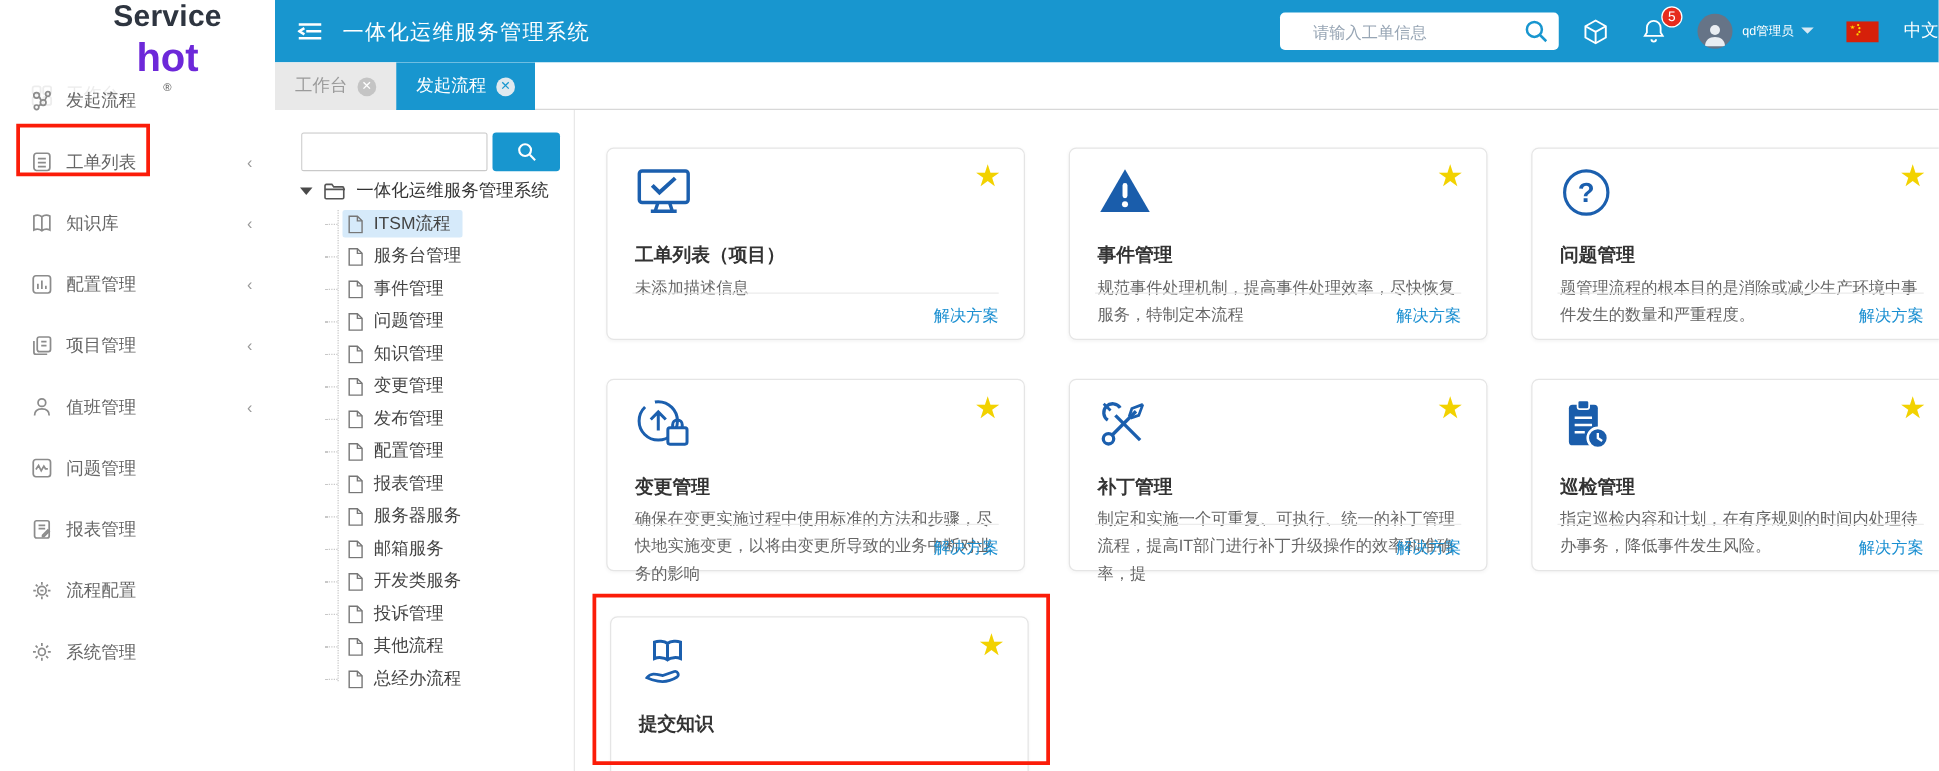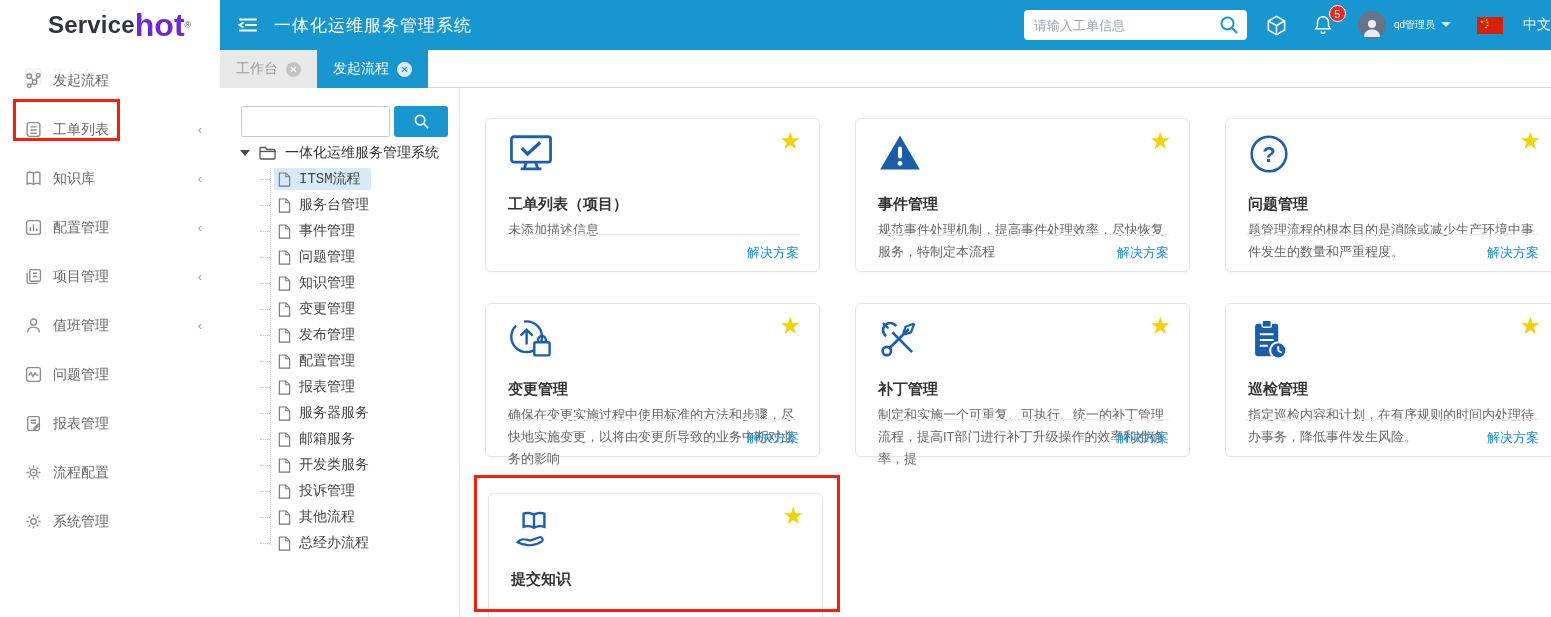--- a/index.html
+++ b/index.html
@@ -2,42 +2,42 @@
 <html><head>
 <meta charset="utf-8">
 <style>
   * { margin:0; padding:0; box-sizing:border-box; }
   html,body { width:1551px; height:617px; overflow:hidden; background:#fff;
     font-family:"Liberation Sans","DejaVu Sans",sans-serif; }
   .app { position:relative; width:1551px; height:617px; background:#fff; }
 
   
   .sidebar { position:absolute; left:0; top:0; width:220px; height:617px; background:#fff; z-index:3; }
-  .logo { height:50px; display:flex; align-items:center; padding-left:48px; }
+  .logo { height:50px; display:flex; align-items:center; padding-left:48px;flex-direction:column; }
   .logo .svc { font-size:24px; font-weight:bold; color:#2e3540; letter-spacing:.2px; }
   .logo .hot { font-size:32px; font-weight:bold; color:#6d28d9; }
   .logo .reg { font-size:9px; color:#555; vertical-align:top; }
   .menu { position:absolute; top:56px; left:0; width:220px; }
   .menu-item { position:relative; height:49px; display:flex; align-items:center; padding-left:25px;
     color:#666; font-size:14px; cursor:pointer; }
   .menu-item .micon { width:17px; height:17px; margin-right:11px; color:#8c8c8c; flex:0 0 17px; }
   .menu-item.faded { color:#ececec; height:40px; }
   .menu-item.faded .micon { color:#ededed; }
   .menu-item .chev { position:absolute; right:18px; color:#9a9a9a; font-size:13px; }
   .redbox-side { position:absolute; left:13px; top:99px; width:107px; height:42px;
     border:3px solid #fb1c09; z-index:6; pointer-events:none; }
 
   
   .header { position:absolute; left:220px; top:0; width:1331px; height:50px; background:#1896cf;
     display:flex; align-items:center; color:#fff; }
   .collapse { margin-left:18px; width:20px; height:16px; cursor:pointer; }
   .htitle { margin-left:16px; font-size:17px; letter-spacing:1px; white-space:nowrap; }
   .hspacer { flex:1; }
   .hsearch { position:relative; width:223px; height:30px; background:#fff; border-radius:4px;
-    display:flex; align-items:center; margin-right:18px; }
+    display:flex; align-items:center; margin-right:18px;justify-content:center; }
   .hsearch input { border:0; outline:none; background:transparent; width:180px; margin-left:10px;
     font-size:13px; color:#333; font-family:inherit; }
   .hsearch input::placeholder { color:#98a6b5; }
   .hsearch .mag { position:absolute; right:8px; top:5px; }
   .hicon { margin-right:24px; position:relative; cursor:pointer; flex:0 0 auto; }
   .badge { position:absolute; top:-9px; right:-12px; min-width:17px; height:17px; background:#e62b1e;
     border:1px solid #fff; border-radius:50%; color:#fff; font-size:11px; display:flex;
     align-items:center; justify-content:center; padding:0 2px; }
   .avatar { width:28px; height:28px; border-radius:50%; background:#667487; margin-right:8px;
     display:flex; align-items:flex-end; justify-content:center; overflow:hidden; flex:0 0 28px; cursor:pointer; }
@@ -67,21 +67,21 @@
   .tsbtn { position:absolute; left:174px; top:18px; width:54px; height:31px; background:#1896cf;
     border:0; border-radius:3px; cursor:pointer; display:flex; align-items:center; justify-content:center; }
   .troot { position:absolute; left:20px; top:56px; display:flex; align-items:center; font-size:14px; color:#333; cursor:pointer; }
   .troot .tcaret { width:0; height:0; border-left:5px solid transparent; border-right:5px solid transparent;
     border-top:6px solid #4a4a4a; margin-right:9px; }
   .troot .folder { margin-right:8px; }
   .tline { position:absolute; left:50px; top:80px; width:1px; height:377px; border-left:1px dotted #c8c8c8; }
   .tchildren { position:absolute; left:0; top:78px; width:240px; }
   .trow { height:26px; display:flex; align-items:center; padding-left:40px; font-size:14px; color:#444; cursor:pointer; }
   .trow .stub { width:10px; border-top:1px dotted #c8c8c8; margin-right:4px; }
-  .trow .titem { display:flex; align-items:center; padding:2px 10px 2px 4px; border-radius:2px;font-family:Liberation Mono, monospace; }
+  .trow .titem { display:flex; align-items:center; padding:2px 10px 2px 4px; border-radius:2px; }
   .trow.selected .titem { background:#d6eafa; }
   .trow .ficon { margin-right:8px; flex:0 0 13px; }
 
   
   .cards { position:absolute; left:220px; top:88px; width:1331px; height:529px; }
   .card { position:absolute; width:335px; height:154px; background:#fff; border:1px solid #e5e5e5;
     border-radius:6px; box-shadow:0 1px 3px rgba(0,0,0,.04); }
   .card .cicon { position:absolute; left:22px; top:14px; }
   .card .star { position:absolute; right:18px; top:8px; font-size:24px; color:#f2d200; cursor:pointer; }
   .card .ctitle { position:absolute; left:22px; top:76px; font-size:15px; font-weight:bold; color:#333; }

